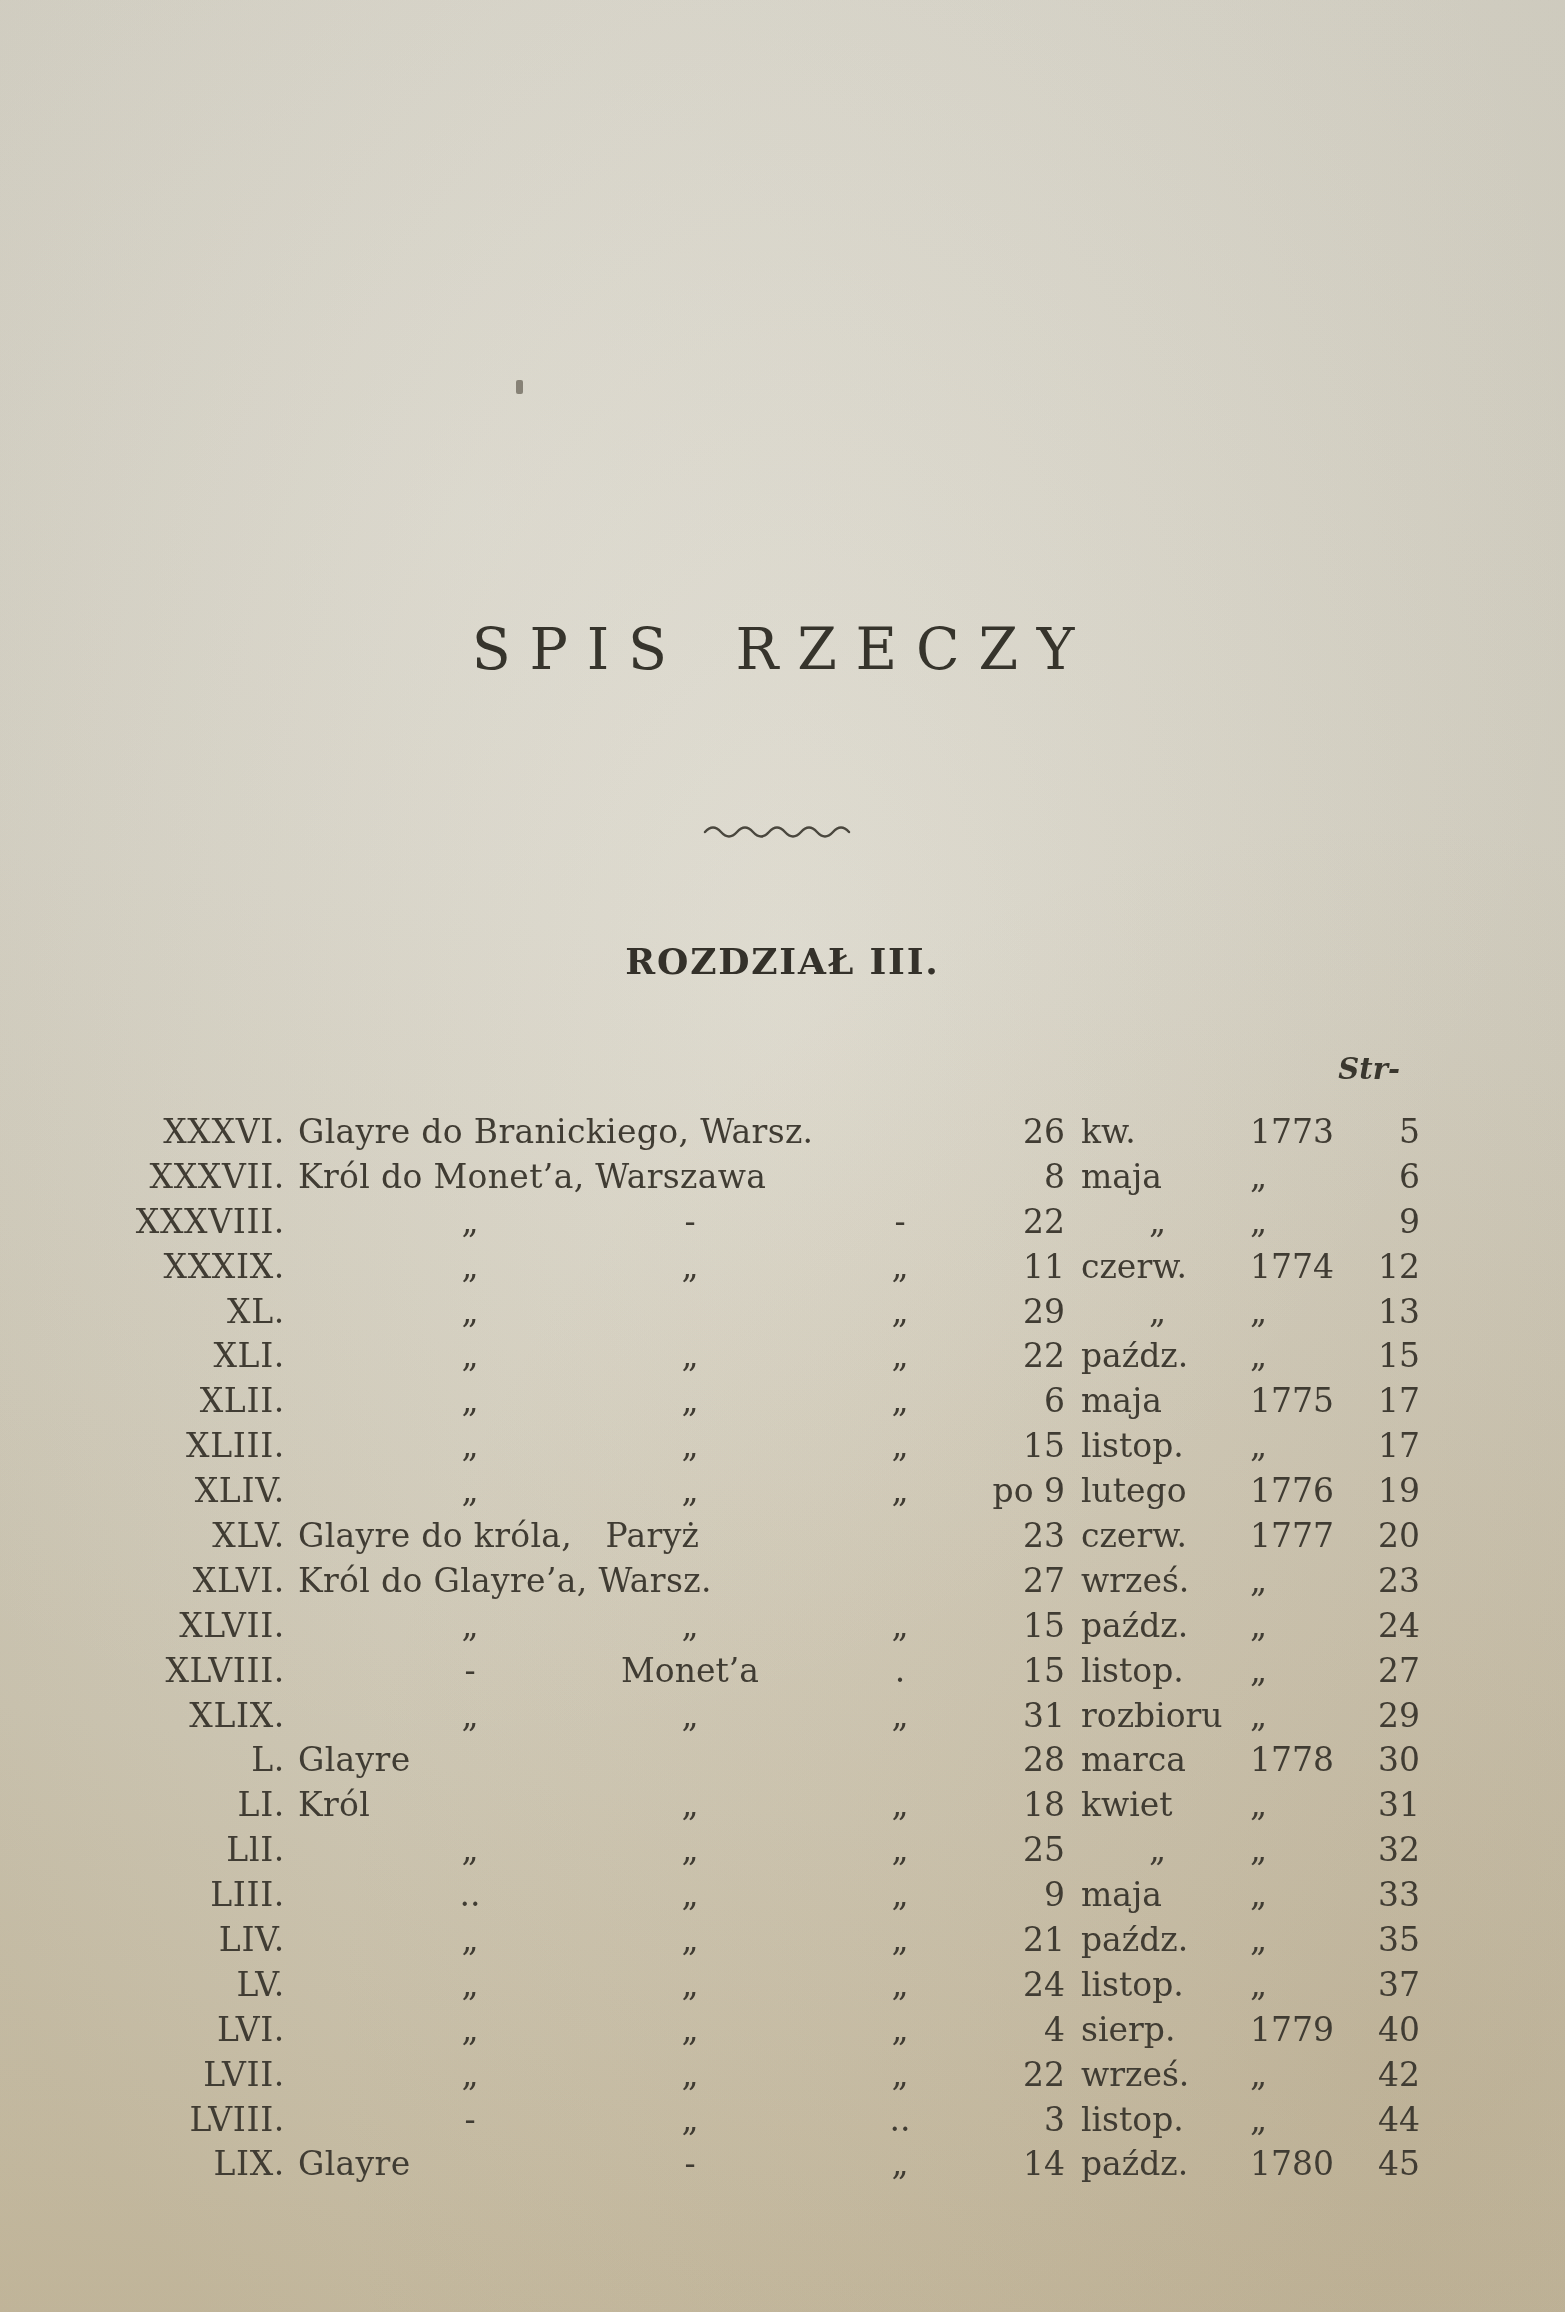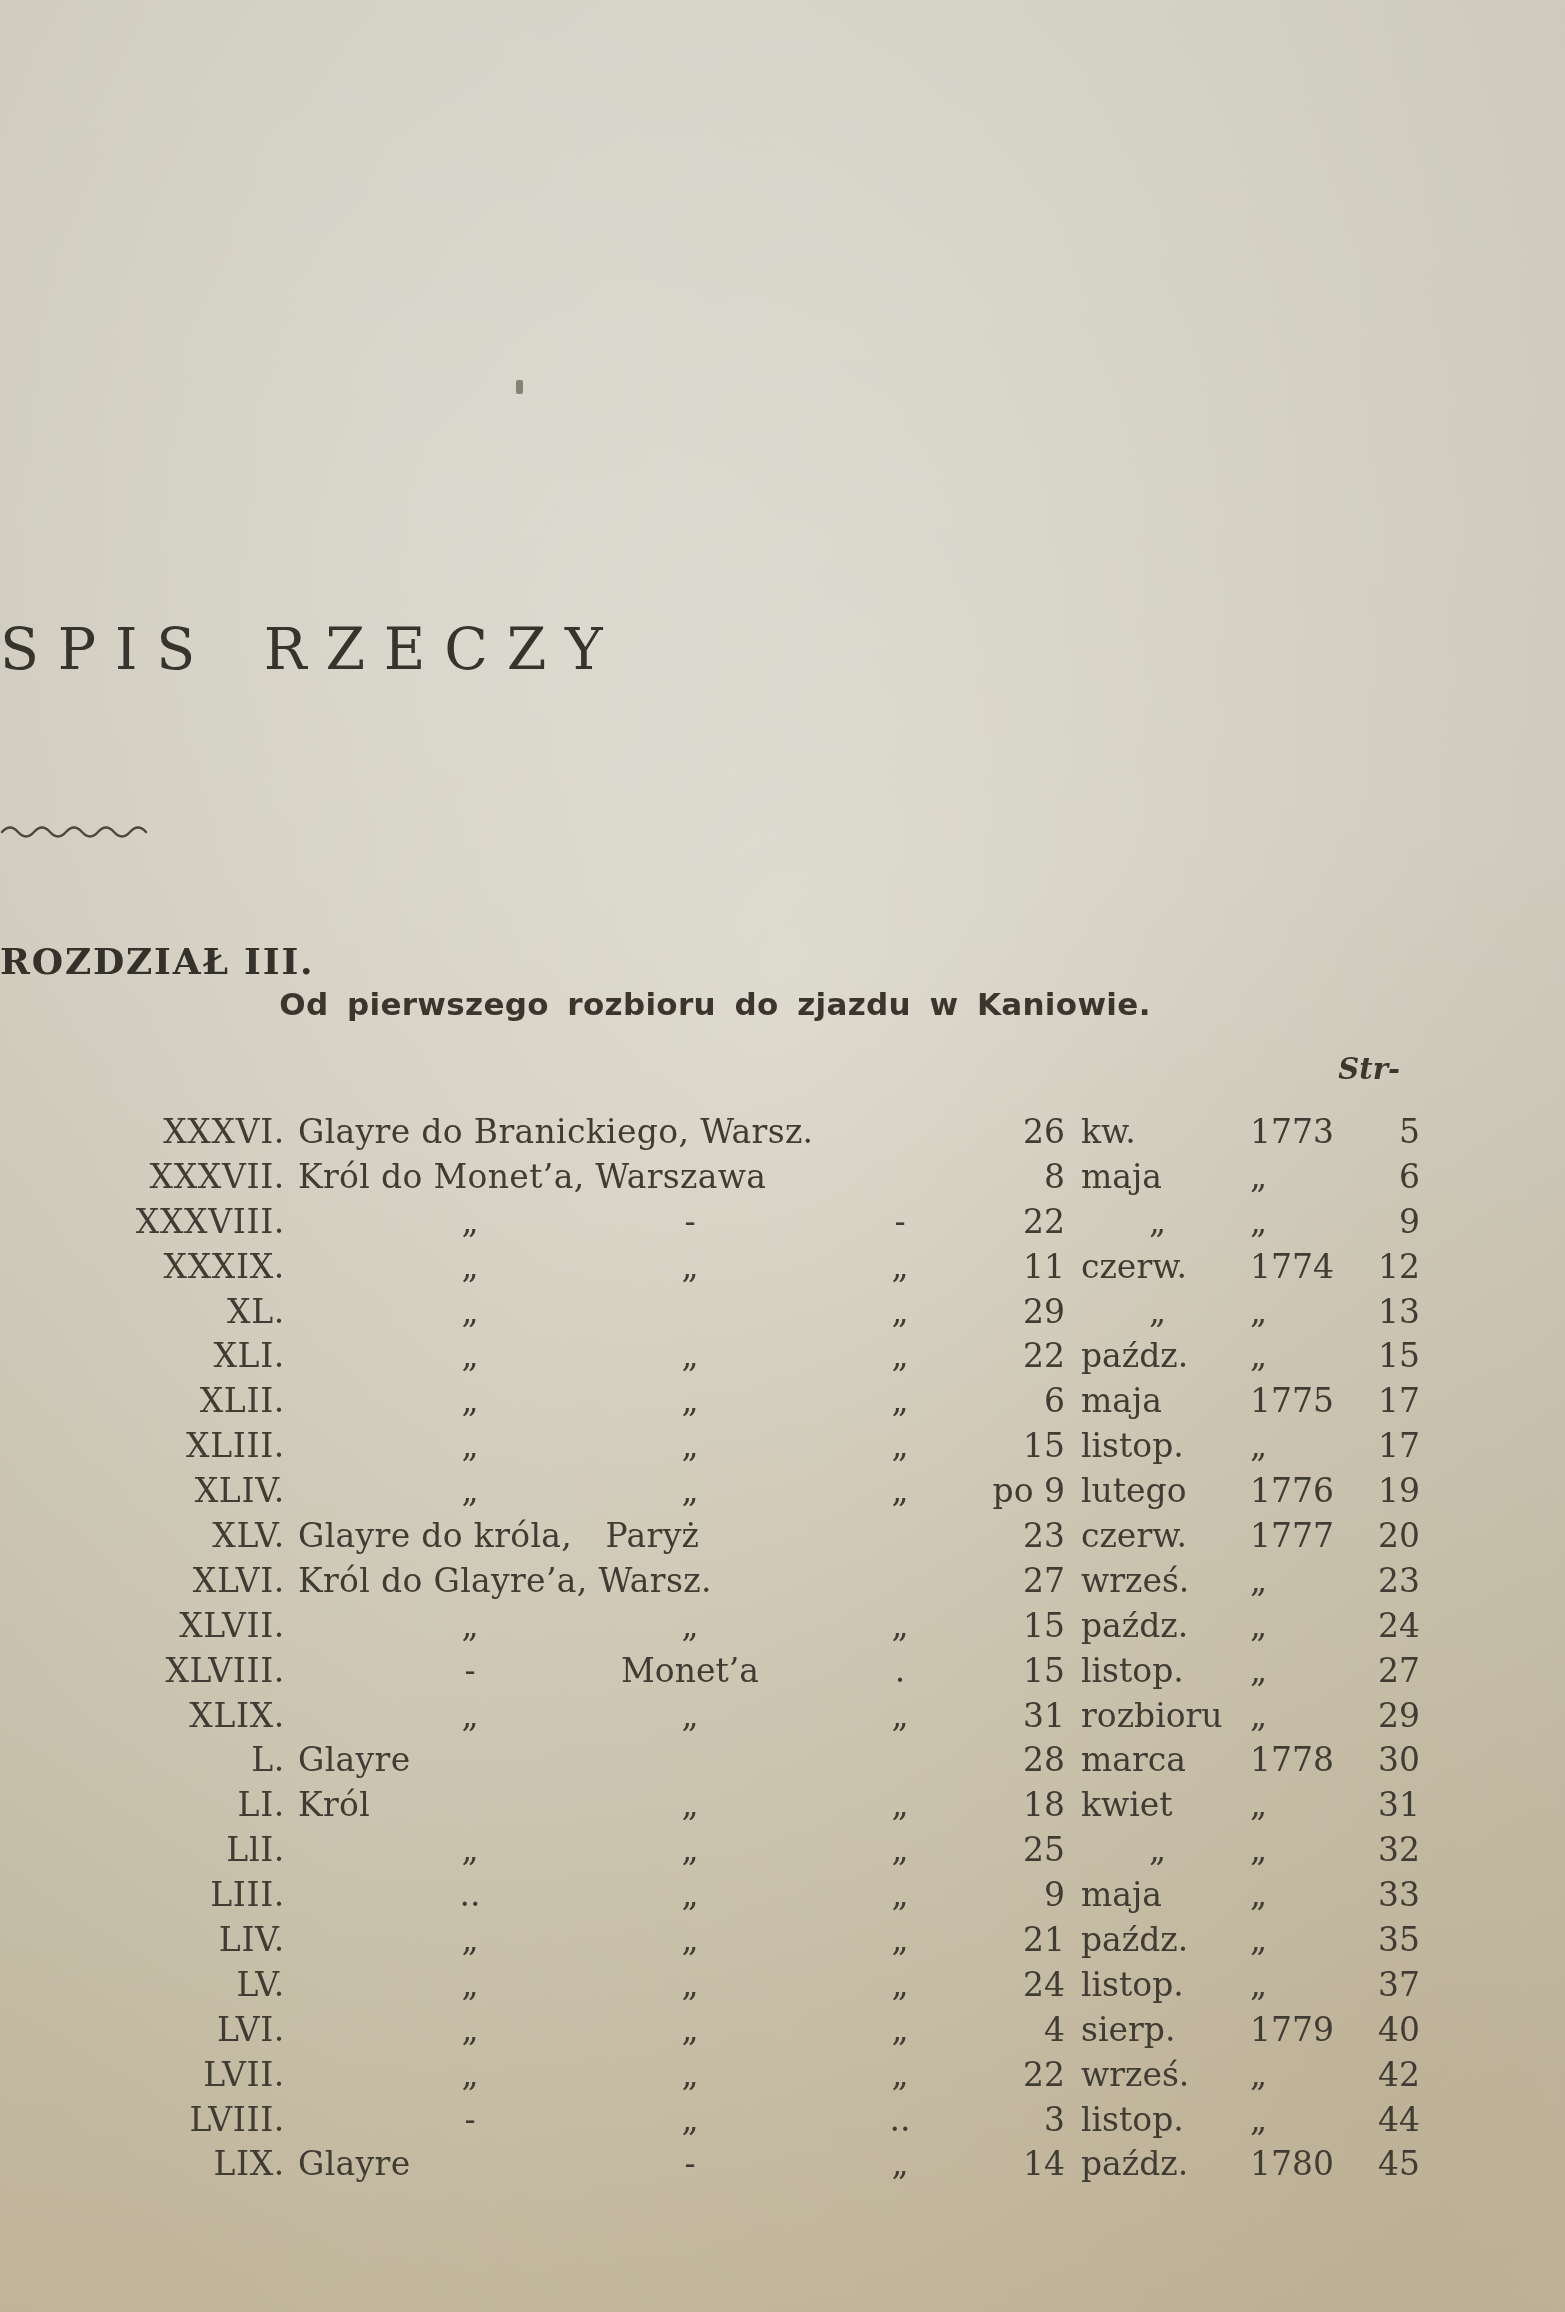--- a/index.html
+++ b/index.html
@@ -13,21 +13,21 @@
     background:
       radial-gradient(120% 90% at 30% 22%, rgba(234,232,224,0.38), rgba(234,232,224,0) 60%),
       radial-gradient(95% 75% at 88% 88%, rgba(177,155,116,0.28), rgba(177,155,116,0) 70%),
       linear-gradient(188deg,#d9d6ca 0%, #d6d2c4 42%, #d1cab6 76%, #cabea2 100%);
   }
   .page::before{
     content:"";position:absolute;inset:0;pointer-events:none;
     background:radial-gradient(ellipse at 50% 42%, rgba(255,255,255,0.10), rgba(60,50,30,0.07) 88%);
   }
   .abs{position:absolute;}
-  .centered{left:0;width:1565px;}
+  .centered{left:0;width:1565px;text-align:center;}
 
   .title{top:616px;font-size:57px;letter-spacing:0.33em;word-spacing:0.22em;color:#36342c;}
   .subtitle{top:726px;font-size:41px;letter-spacing:0.03em;color:#3a372e;}
   .squiggle{top:820px;}
   .chapter{top:940px;font-size:36px;font-weight:bold;letter-spacing:0.05em;color:#34312a;}
   .chapter-sub{
     top:986px;left:0;width:1430px;text-align:center;
     font-family:"DejaVu Sans","Liberation Sans",sans-serif;
     font-weight:bold;font-size:31px;letter-spacing:0.01em;word-spacing:0.24em;color:#3a362d;
   }
@@ -66,21 +66,20 @@
 
 
   <div class="abs centered squiggle">
     <svg width="160" height="22" viewBox="0 0 160 22" aria-hidden="true">
       <path d="M2 12 q 8 -9 16 0 t 16 0 t 16 0 t 16 0 t 16 0 t 16 0 t 16 0 t 16 0 t 16 0" fill="none" stroke="#4a473e" stroke-width="2.4" stroke-linecap="round"></path>
     </svg>
   </div>
 
   <div class="abs centered chapter">ROZDZIAŁ III.</div>
 
-  <div class="abs chapter-sub">Od pierwszego rozbioru do zjazdu w Kaniowie.</div>
 
   <div class="abs str">Str-</div>
 
   <div class="toc" id="toc-body">
       <div class="row">
         <span class="num">XXXVI.</span>
         <span class="c c1 t">Glayre do Branickiego, Warsz.</span>
         <span class="c c2"></span>
         <span class="c c3"></span>
         <span class="day">26</span>

